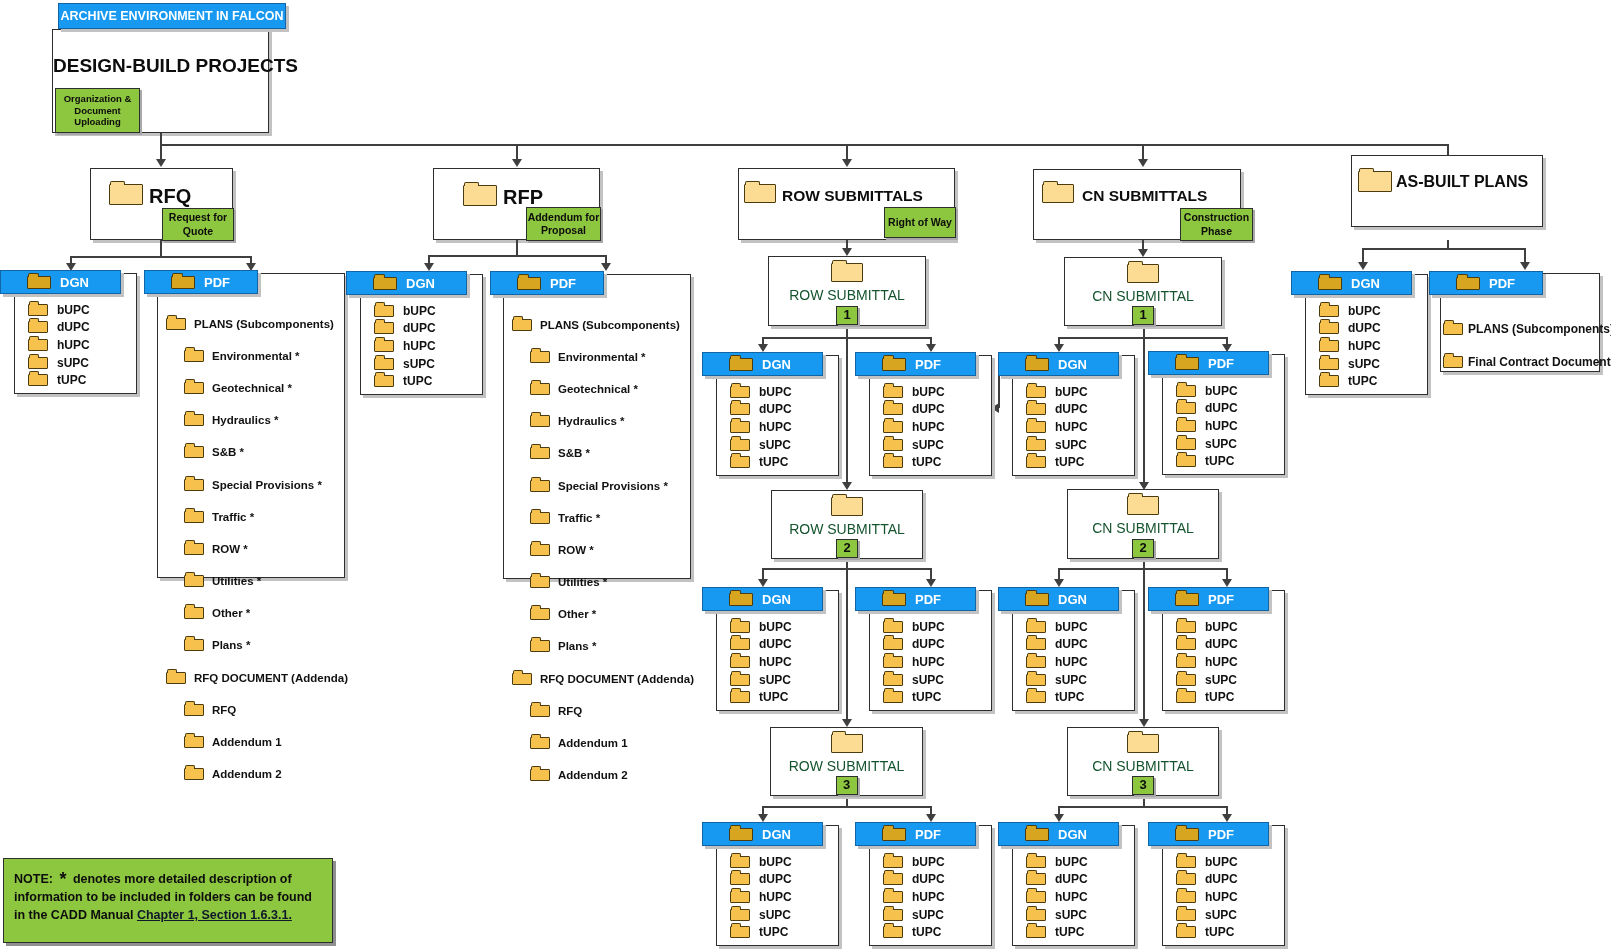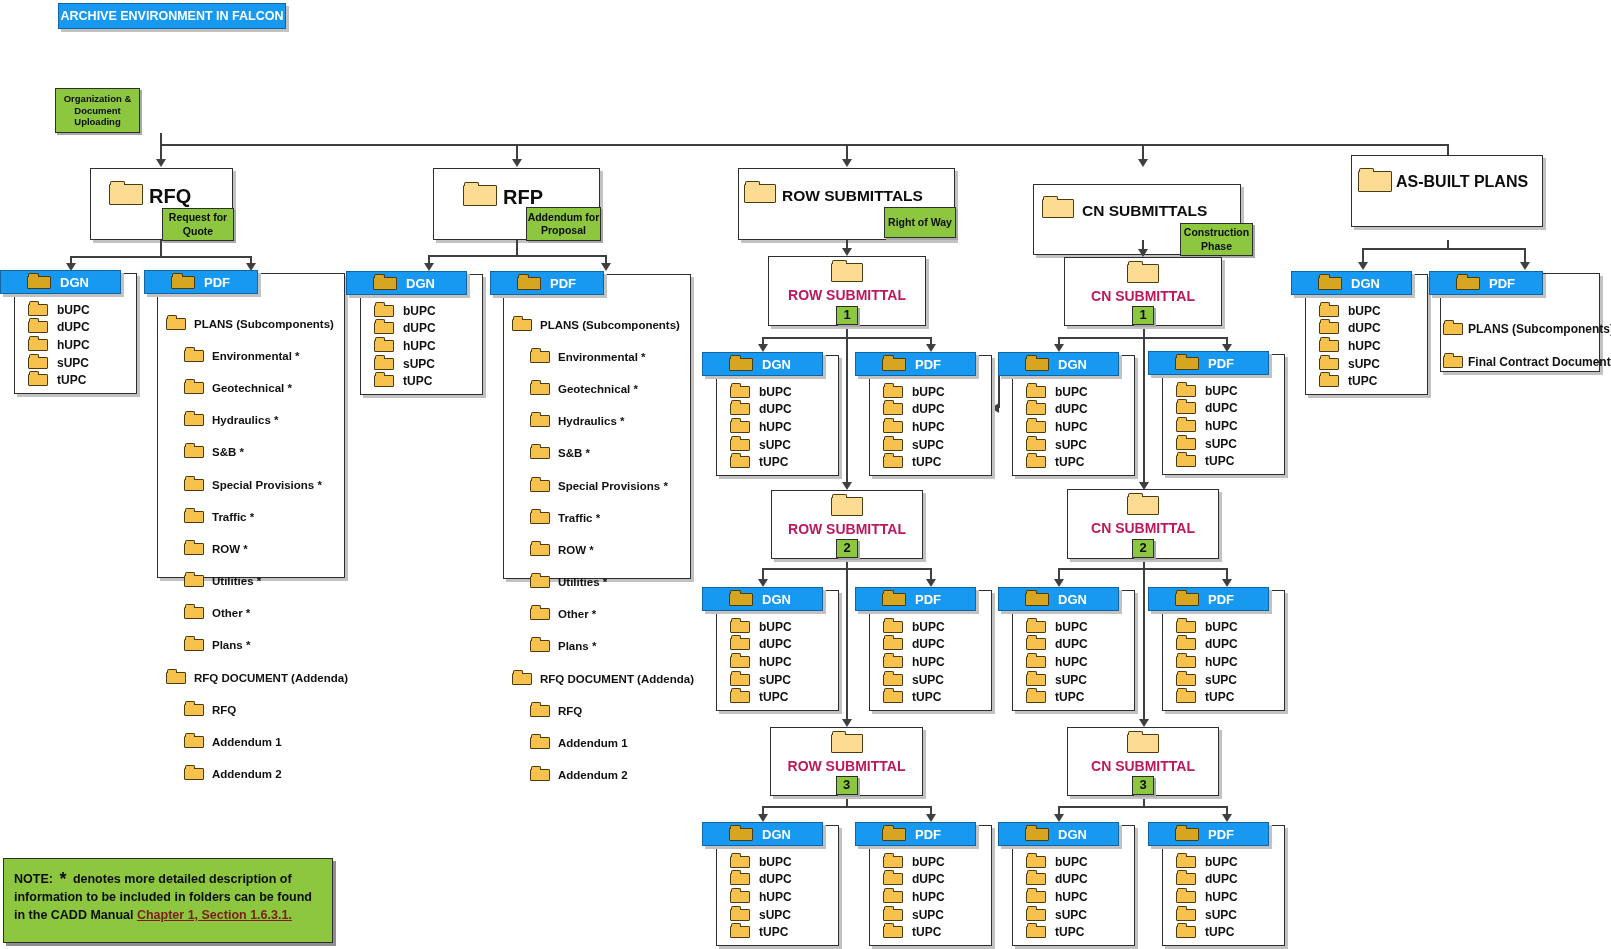--- a/index.html
+++ b/index.html
@@ -43,33 +43,36 @@
   
   .ab-pdf-fg{width:171px;height:101px;}
   .ab-pdf-fg .fg-box{left:11px;top:2px;}
   .ab-pdf-fg .fg-head{width:114px;}
   .ab-list{position:absolute;left:14px;top:34px;right:2px;}
   .ab-list .prow{gap:5px;font-size:12px;height:18px;}
 
   
   .subbox{position:absolute;background:#fff;border:1px solid var(--bord);box-shadow:3px 3px 0 var(--shadow);box-sizing:border-box;}
   .sub-folder{position:absolute;left:50%;top:6px;transform:translateX(-50%);}
-  .sub-title{position:absolute;top:30px;left:0;width:100%;text-align:center;font-weight:bold;font-size:14px;color:#be185d;}
+  .sub-title{position:absolute;top:30px;left:0;width:100%;text-align:center;font-weight:normal;font-size:14px;color:#14532d;}
   .sub-badge{position:absolute;left:50%;bottom:0;transform:translateX(-50%);width:22px;height:19px;font-size:13px;}
 
   
   #note{position:absolute;left:3px;top:858px;width:330px;height:85px;background:var(--green);border:1.5px solid var(--bord);box-shadow:3px 3px 0 #8f8f8f;box-sizing:border-box;padding:11px 10px 0 10px;font-size:12.5px;font-weight:bold;line-height:1.45;color:#0d0d0d;}
   #note .star{font-size:18px;line-height:0;vertical-align:-2px;padding:0 3px;}
-  .note-link{color:#7f1d1d;text-decoration:underline;cursor:pointer;}
+  .note-link{color:#0f172a;text-decoration:underline;cursor:pointer;}
 </style>
 </head>
 <body>
 
 <div id="canvas">
 
+  <div class="box" style="left:52px;top:29px;width:217px;height:104px;">
+    <span class="btitle" style="left:0;top:25px;width:100%;text-align:center;font-size:19px;">DESIGN-BUILD PROJECTS</span>
+  </div>
   <div class="bluebar" style="left:30px;top:3px;width:228px;height:26px;font-size:12.5px;margin-left:28px;">
     <span>ARCHIVE ENVIRONMENT IN FALCON</span>
   </div>
   <div class="greenbox" style="left:55px;top:88px;width:85px;height:45px;font-size:9.5px;padding:2px;">
     <span>Organization &amp; Document Uploading</span>
   </div>
 
   <div class="vline" style="left:160px;top:133px;height:11px;"></div>
   <div class="hline" style="left:160px;top:144px;width:1289px;"></div>
   <div class="vline" style="left:160px;top:144px;height:15px;"></div>
@@ -100,21 +103,21 @@
   </div>
 
   <div class="box" style="left:738px;top:168px;width:217px;height:72px;">
     <span class="folder f-md" style="position:absolute;left:5px;top:15px;"></span>
     <span class="btitle" style="left:43px;top:18px;font-size:15.5px;">ROW SUBMITTALS</span>
     <div class="greenbox" style="left:145px;top:38px;width:72px;height:31px;font-size:10.5px;">
         <span>Right of Way</span>
       </div>
   </div>
 
-  <div class="box" style="left:1033px;top:184px;width:208px;height:71px;">
+  <div class="box" style="left:1033px;top:169px;width:208px;height:71px;">
     <span class="folder f-md" style="position:absolute;left:8px;top:14px;"></span>
     <span class="btitle" style="left:48px;top:17px;font-size:15.5px;">CN SUBMITTALS</span>
     <div class="greenbox" style="left:146px;top:38px;width:73px;height:33px;font-size:10.5px;">
         <span>Construction Phase</span>
       </div>
   </div>
 
   <div class="box" style="left:1351px;top:155px;width:192px;height:72px;">
     <span class="folder f-lg" style="position:absolute;left:6px;top:15px;"></span>
     <span class="btitle" style="left:44px;top:17px;font-size:16px;">AS-BUILT PLANS</span>

